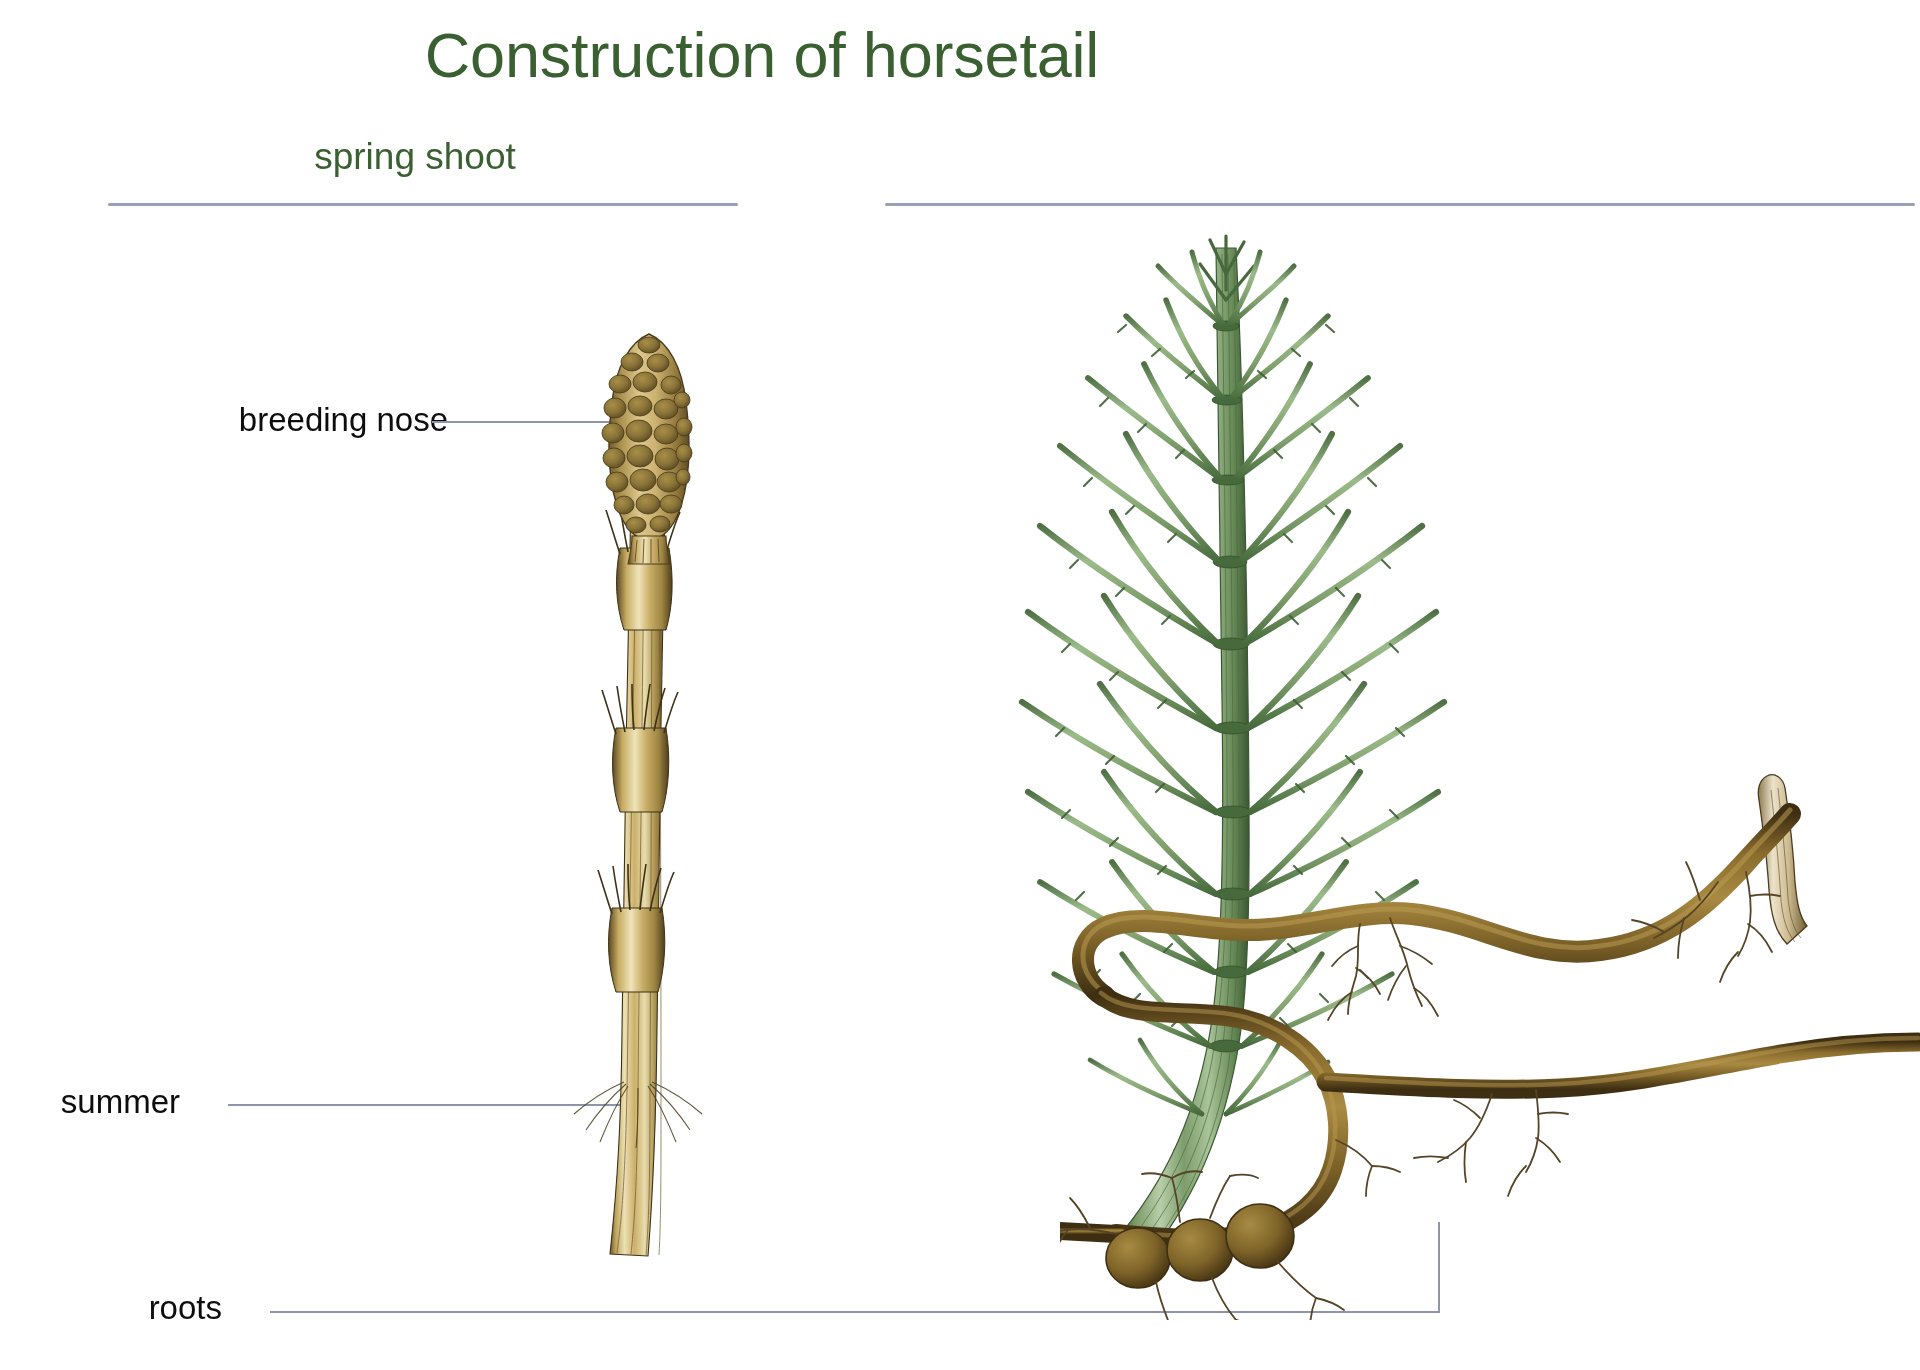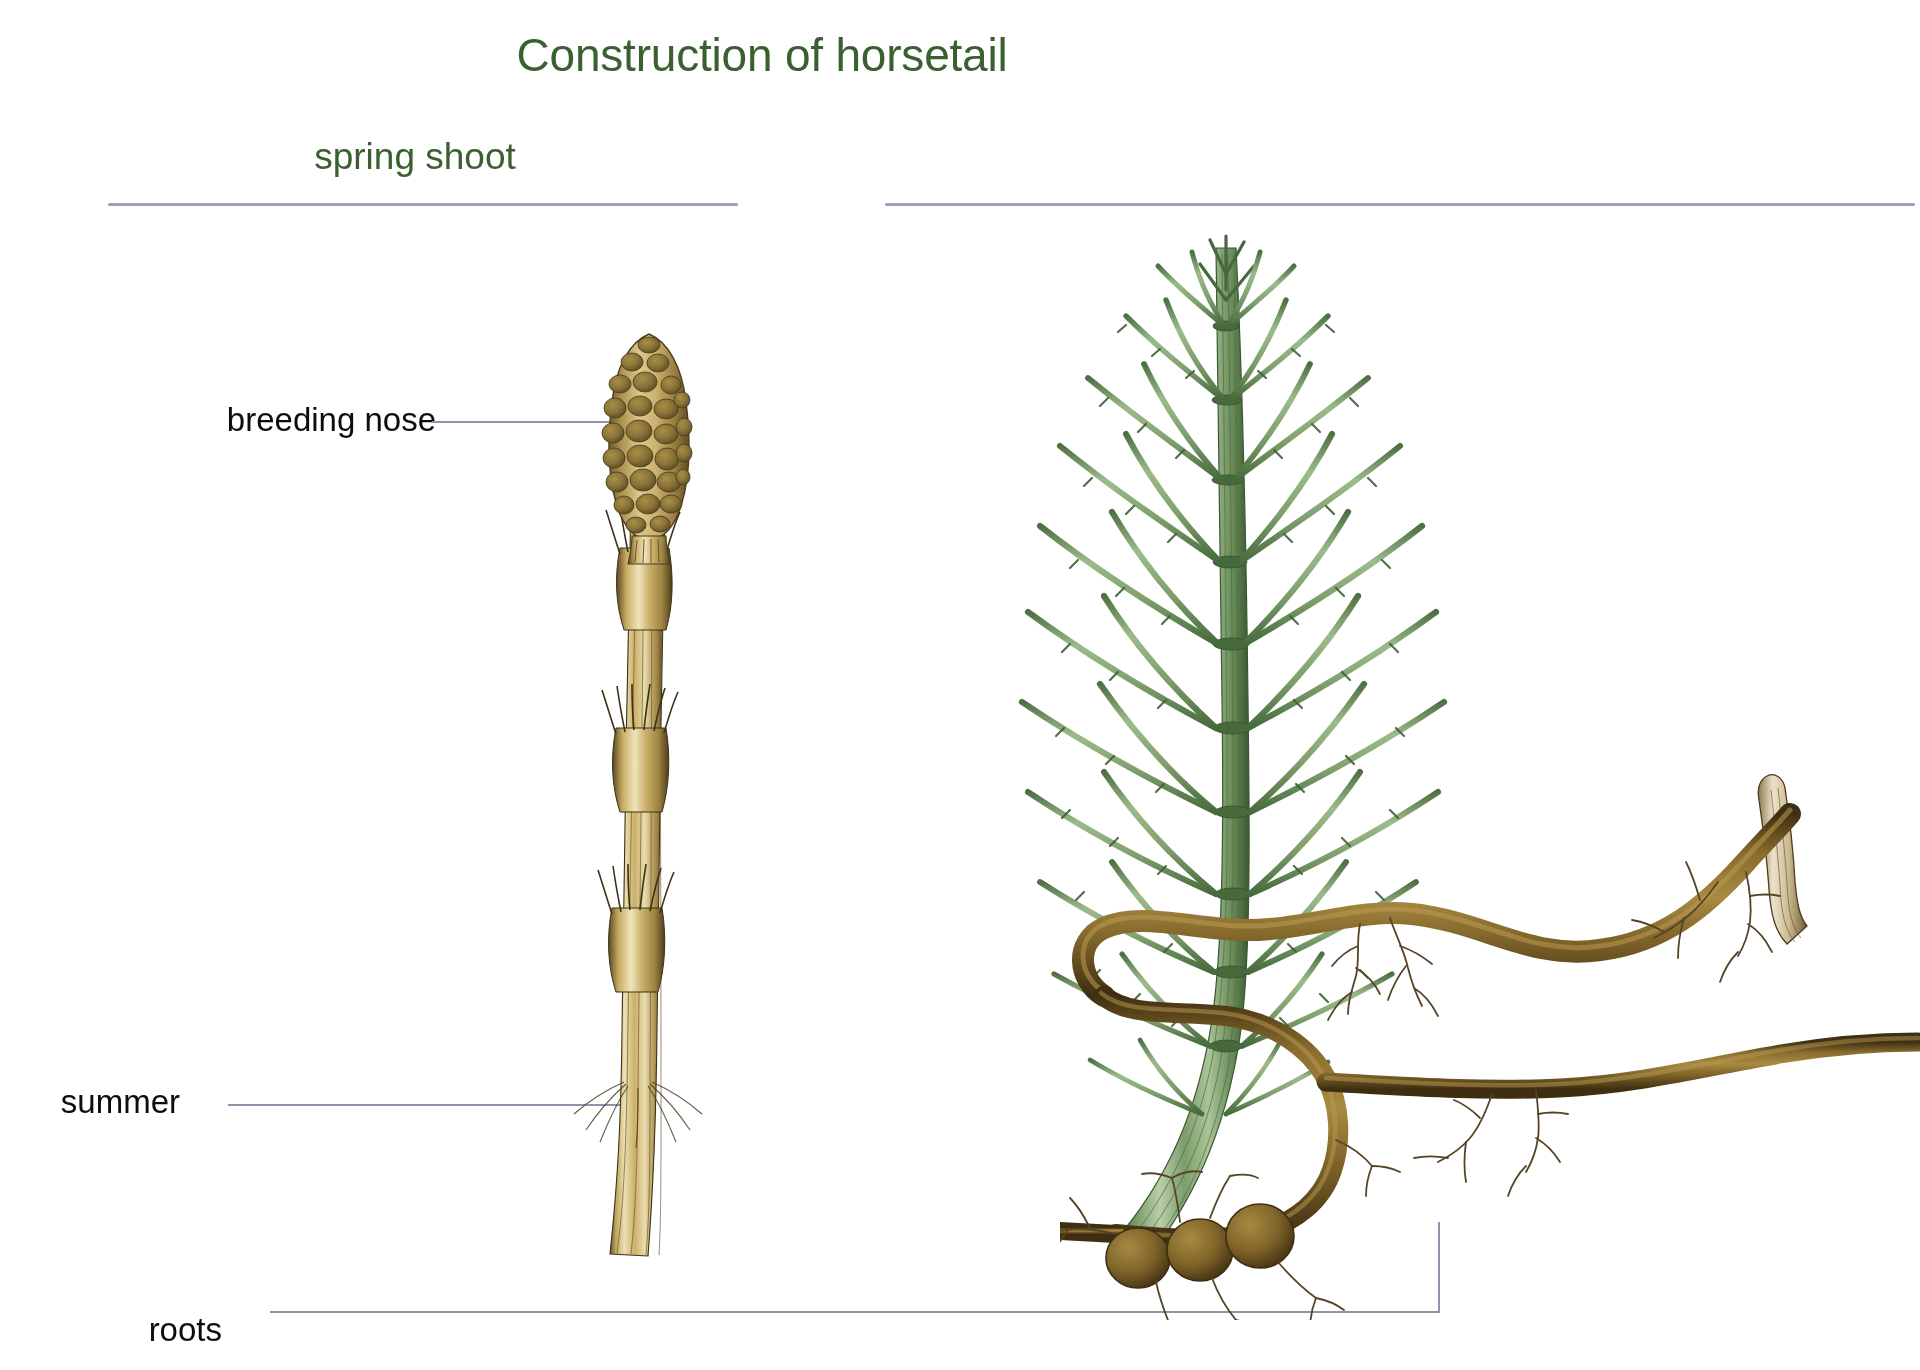--- a/index.html
+++ b/index.html
@@ -22,21 +22,21 @@
     height: 1370px;
   }
 
   
   #title {
     position: absolute;
     left: 0;
     top: 20px;
     width: 1524px;
     text-align: center;
-    font-size: 46px;
+    font-size: 63px;
     line-height: 70px;
     color: #3a6032;
     font-family: "Liberation Sans", sans-serif;
     letter-spacing: -0.2px;
     white-space: nowrap;
   }
 
   
   .section-head {
     position: absolute;
@@ -60,23 +60,23 @@
 
   
   .callout-label {
     position: absolute;
     font-size: 33px;
     line-height: 40px;
     color: #0d0d0d;
     white-space: nowrap;
     text-align: right;
   }
-  #label-breeding { left: 4px;  top: 400px;  width: 400px; padding-left: 32px; }
+  #label-breeding { left: 16px;  top: 400px;  width: 400px; padding-left: 32px; }
   #label-rhizome  { left: 0px;  top: 1082px; width: 180px; }
-  #label-roots    { left: 0px;  top: 1288px; width: 222px; margin-top: 22px; }
+  #label-roots    { left: 0px;  top: 1288px; width: 222px; }
 
   .leader {
     position: absolute;
     height: 2px;
     background: #8e94ab;
   }
   #leader-breeding { left: 432px; top: 421px;  width: 222px; }
   #leader-rhizome  { left: 228px; top: 1104px; width: 420px; }
   #leader-roots    { left: 270px; top: 1311px; width: 1170px; }
   #leader-roots-v  {

